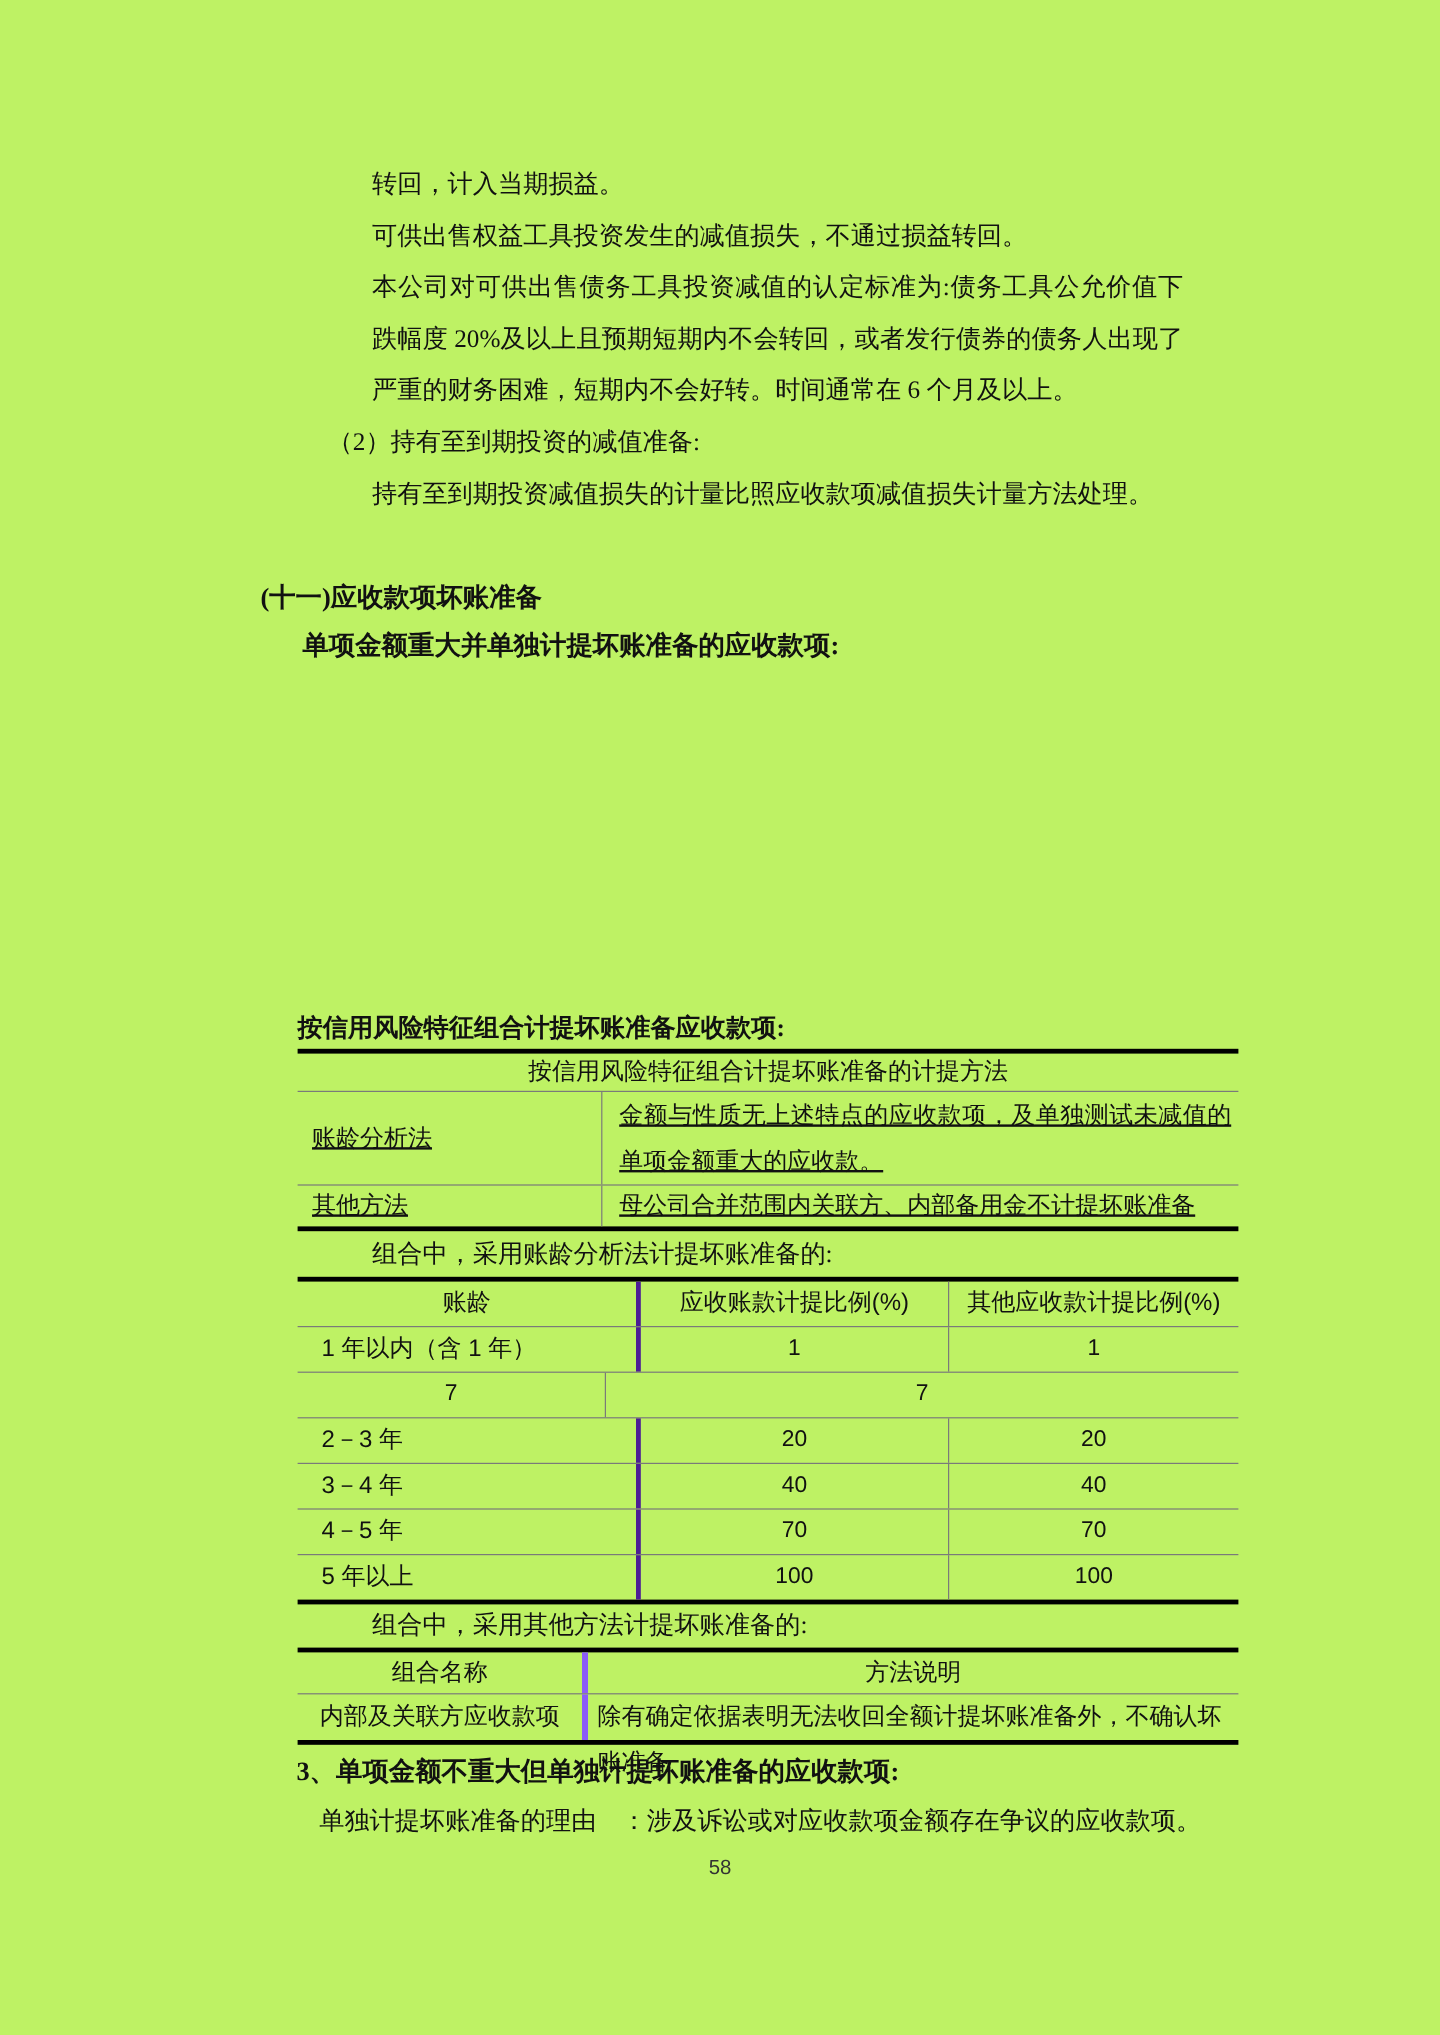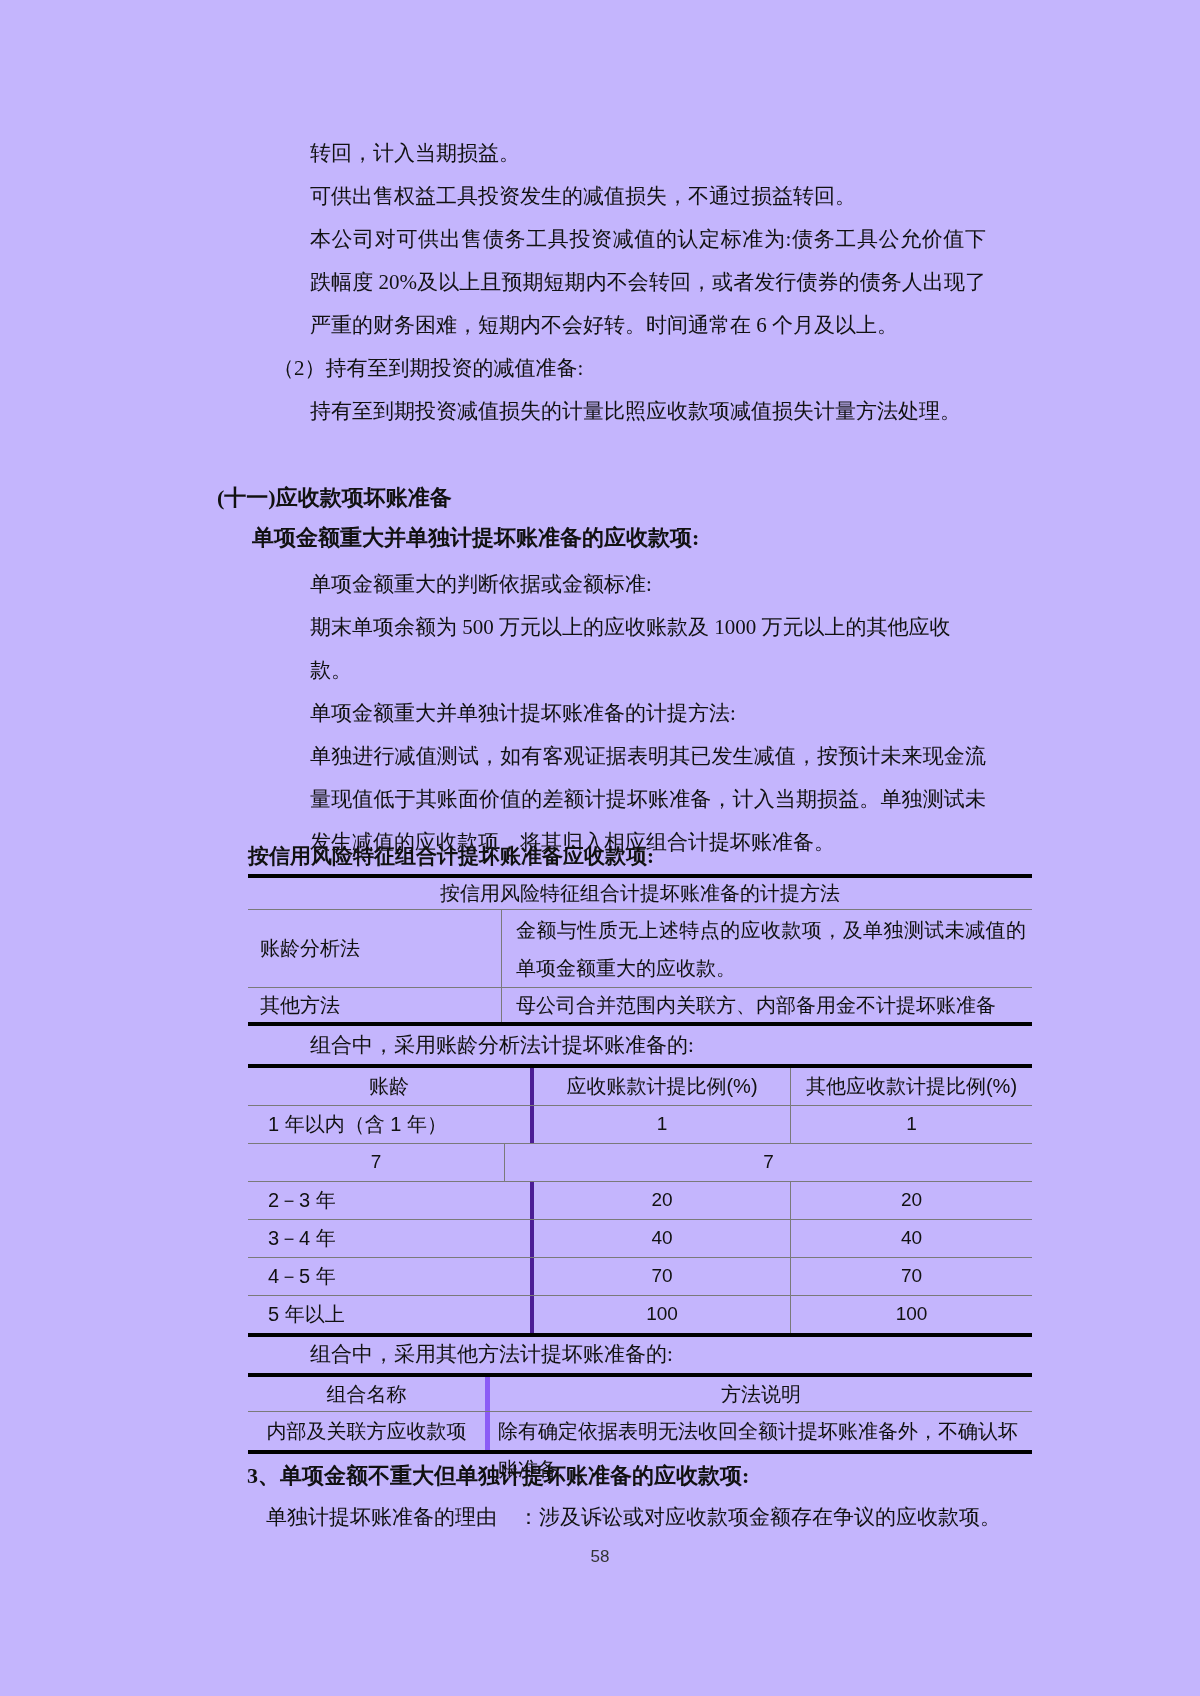--- a/index.html
+++ b/index.html
@@ -1,20 +1,20 @@
 <!DOCTYPE html>
 <html><head>
 <meta charset="utf-8">
 <style>
   html,body{margin:0;padding:0;background:#ffffff;}
   .page{
     position:relative;
     width:1200px;
     height:1696px;
-    background:#c4b5fd;
+    background:#bef264;
     font-family:"Liberation Serif","DejaVu Serif",serif;
     color:#111111;
     overflow:hidden;
   }
   .blk{position:absolute;}
   
   .body{font-size:21px;line-height:43px;}
   .body p{margin:0;}
   .body p.just{text-align:justify;}
   #para-top{left:310px;top:132px;width:676px;}
@@ -25,21 +25,21 @@
   #sub-heading{left:252px;top:523px;font-size:22px;font-weight:700;white-space:nowrap;text-align:right;}
   
   #portfolio-heading{
     left:248px;top:842px;width:784px;height:27px;
     font-size:21px;font-weight:700;
     border-bottom:4px solid #000;padding-bottom:5px;box-sizing:content-box;
   }
   
   #method-table{left:248px;top:878px;width:784px;border-bottom:4px solid #000;font-size:20px;box-sizing:border-box;}
   #method-table .t1-head{height:31px;line-height:31px;text-align:center;border-bottom:1px solid #7a7a7a;}
-  #method-table .t1-row{display:flex;}
+  #method-table .t1-row{display:flex;text-decoration:underline;}
   #method-table .t1-row.r1{border-bottom:1px solid #7a7a7a;}
   #method-table .c1{width:241px;padding-left:12px;border-right:1px solid #7a7a7a;display:flex;align-items:center;}
   #method-table .c2{flex:1;padding-left:14px;padding-right:6px;}
   #method-table .r1 .c2{line-height:38px;padding-top:1px;min-height:76px;text-align:justify;}
   #method-table .r2{height:34px;line-height:34px;}
   #method-table .r2 .c2{line-height:34px;}
   
   .cap{font-size:21px;white-space:nowrap;}
   #aging-caption{left:310px;top:1031px;}
   #other-caption{left:310px;top:1340px;}
@@ -90,26 +90,20 @@
     <p>持有至到期投资减值损失的计量比照应收款项减值损失计量方法处理。</p>
   </div>
 
   <div class="blk" id="section-head">
     <span>(十一)</span>
     <span>应收款项坏账准备</span>
   </div>
 
   <div class="blk" id="sub-heading">单项金额重大并单独计提坏账准备的应收款项:</div>
 
-  <div class="blk body" id="para-sec">
-    <p>单项金额重大的判断依据或金额标准:</p>
-    <p>期末单项余额为 500 万元以上的应收账款及 1000 万元以上的其他应收款。</p>
-    <p>单项金额重大并单独计提坏账准备的计提方法:</p>
-    <p class="just">单独进行减值测试，如有客观证据表明其已发生减值，按预计未来现金流量现值低于其账面价值的差额计提坏账准备，计入当期损益。单独测试未发生减值的应收款项，将其归入相应组合计提坏账准备。</p>
-  </div>
 
   <div class="blk" id="portfolio-heading">按信用风险特征组合计提坏账准备应收款项:</div>
 
   <div class="blk" id="method-table">
     <div class="t1-head">按信用风险特征组合计提坏账准备的计提方法</div>
     <div class="t1-row r1">
       <div class="c1">账龄分析法</div>
       <div class="c2">金额与性质无上述特点的应收款项，及单独测试未减值的单项金额重大的应收款。</div>
     </div>
     <div class="t1-row r2">

